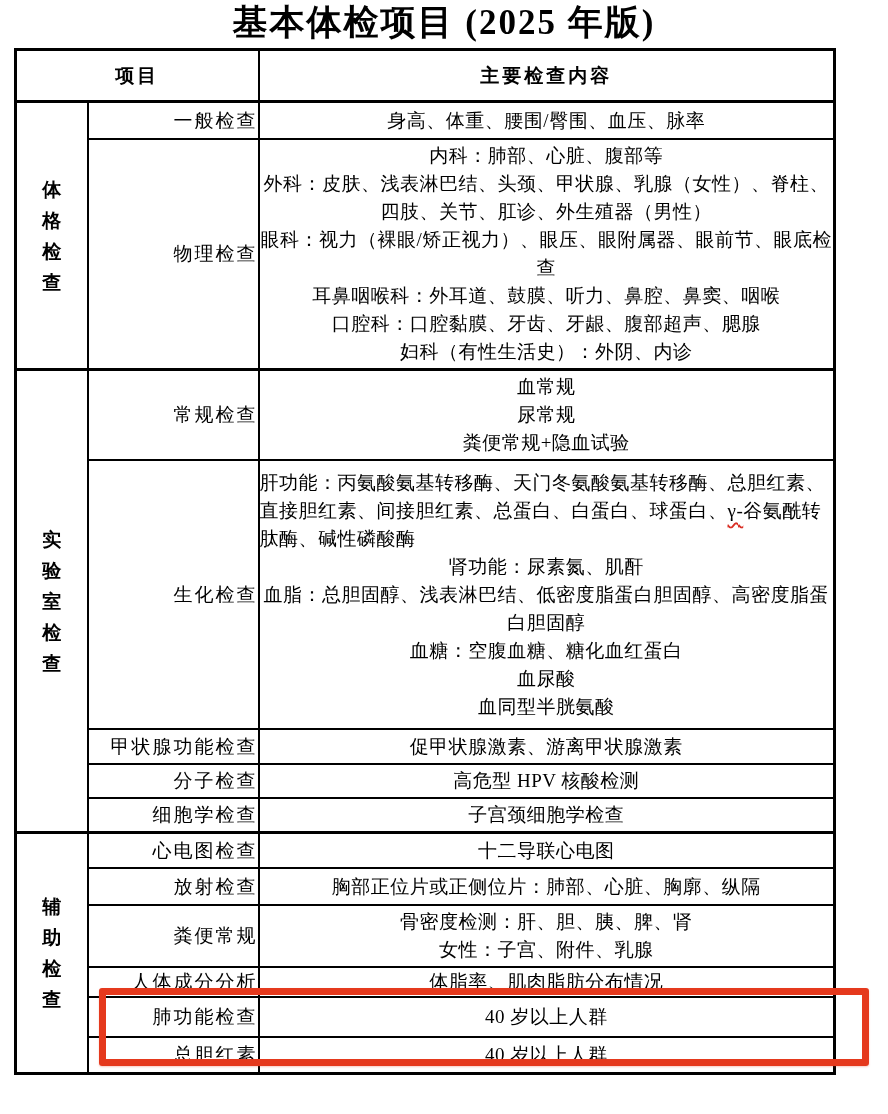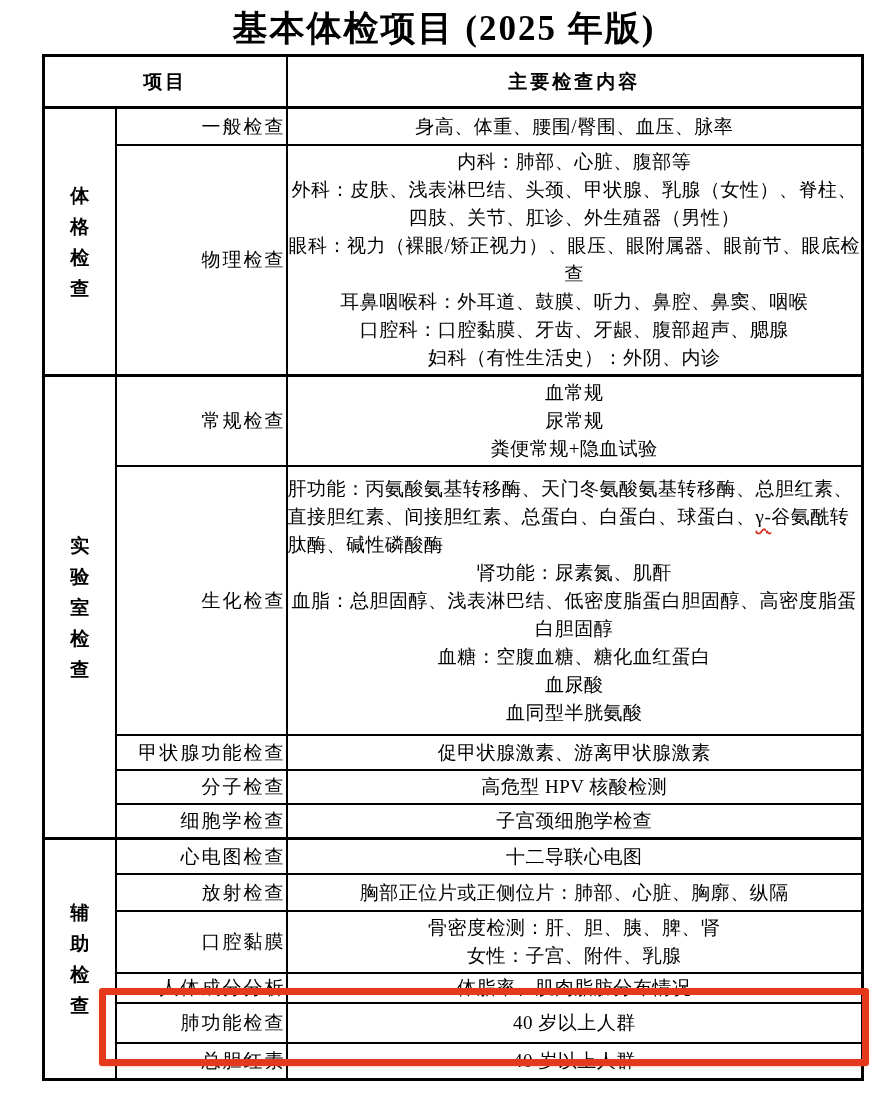--- a/index.html
+++ b/index.html
@@ -14,28 +14,27 @@
     background: #ffffff;
     color: #000;
     font-family: "Liberation Serif", "DejaVu Serif", serif;
     overflow: hidden;
   }
   .title {
     text-align: center;
     font-size: 35px;
     font-weight: 700;
     letter-spacing: 2px;
-    padding-top: 6px;
     height: 48px;
     line-height: 46px;
   }
   table.exam {
     border-collapse: collapse;
     table-layout: fixed;
-    margin-left: 42px;
+    margin-left: 14px;
     width: 819px;
     font-size: 19px;
     line-height: 28px;
     letter-spacing: 0.5px;
   }
   table.exam col.c1 { width: 72px; }
   table.exam col.c2 { width: 171px; }
   table.exam col.c3 { width: 576px; }
   table.exam th, table.exam td {
     border: 2px solid #000;
@@ -180,21 +179,21 @@
         <div class="cline">十二导联心电图</div>
       </td>
     </tr>
     <tr>
       <td class="item" style="height:35px">放射检查</td>
       <td class="content">
         <div class="cline">胸部正位片或正侧位片：肺部、心脏、胸廓、纵隔</div>
       </td>
     </tr>
     <tr>
-      <td class="item" style="height:60px">口腔黏膜</td>
+      <td class="item" style="height:60px">粪便常规</td>
       <td class="content">
         <div class="cline">骨密度检测：肝、胆、胰、脾、肾</div>
         <div class="cline">女性：子宫、附件、乳腺</div>
       </td>
     </tr>
     <tr>
       <td class="item" style="height:28px">人体成分分析</td>
       <td class="content">
         <div class="cline">体脂率、肌肉脂肪分布情况</div>
       </td>

